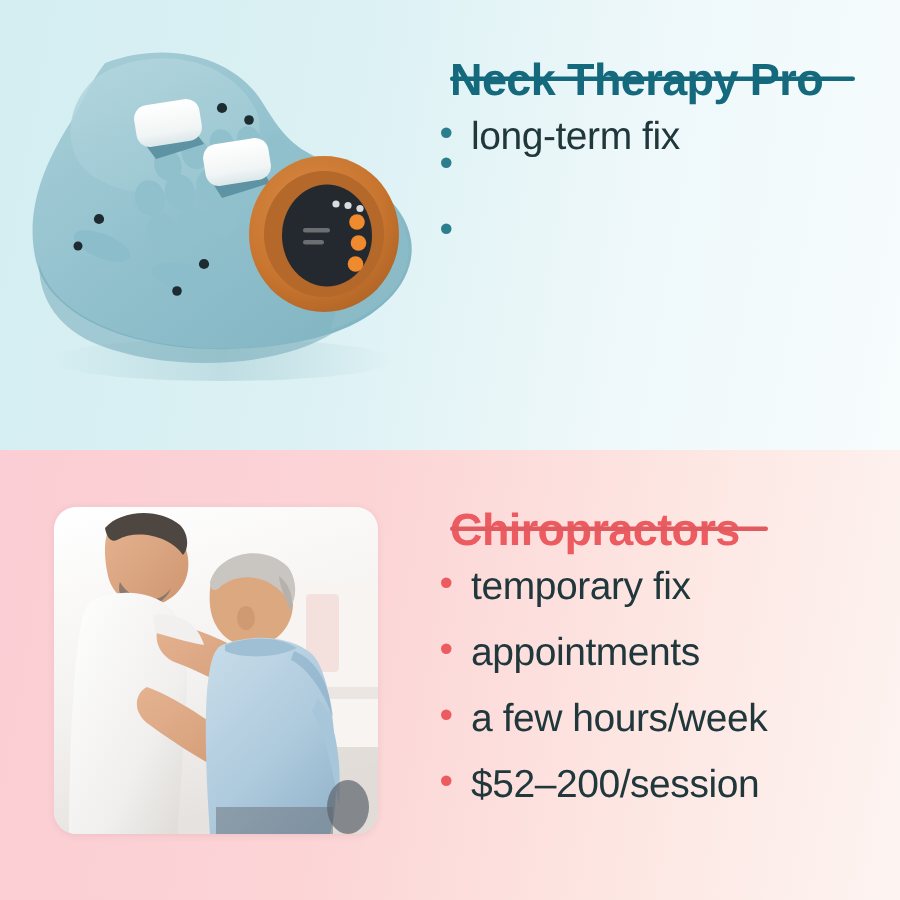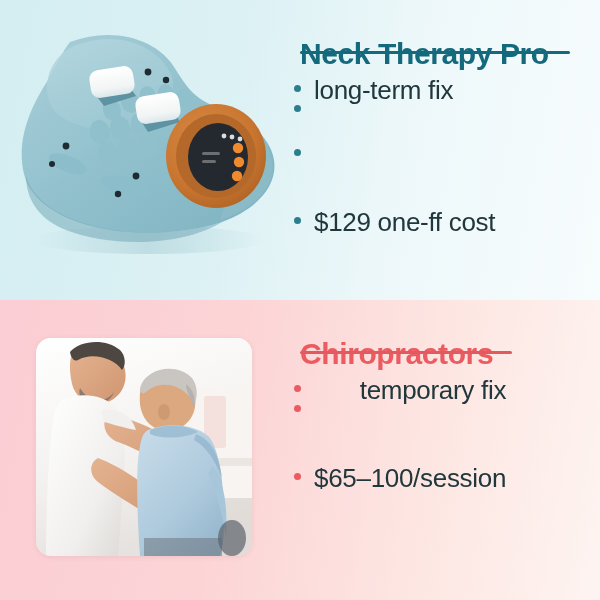--- a/index.html
+++ b/index.html
@@ -119,21 +119,21 @@
   #heading-product { color: #14697c; }
   #rule-product { top: 51px; width: 270px; background: #14697c; }
   #list-product { top: 68px; }
   #list-product li { height: 44px; line-height: 44px; }
   #list-product .bullet-dot { background: #2b7f8d; }
 
   
   #heading-chiro { color: #ec5b60; }
   #rule-chiro { top: 51px; width: 212px; background: #e05a5f; }
   #list-chiro { top: 68px; }
-  #list-chiro li { height: 44px; line-height: 44px; justify-content: space-between; }
+  #list-chiro li { height: 44px; line-height: 44px; }
   #list-chiro .bullet-dot { background: #ec5b60; }
 </style>
 </head>
 <body>
 
 <div id="poster">
 
   <section class="panel" id="panel-product">
 
     <div class="media-col">
@@ -244,24 +244,20 @@
         <li>
           <span class="bullet-dot"></span>
           <span>long-term fix</span>
         </li>
         <li>
           <span class="bullet-dot"></span>
         </li>
         <li>
           <span class="bullet-dot"></span>
         </li>
-        <li>
-          <span class="bullet-dot"></span>
-          <span>$129 one-ff cost</span>
-        </li>
       </ul>
     </div>
   </section>
 
   <section class="panel" id="panel-chiro">
 
     <div class="media-col">
       <div id="chiro-photo">
         <svg viewBox="0 0 216 218" width="216" height="218" aria-hidden="true">
           <defs>
@@ -348,22 +344,27 @@
       <h2 class="block-heading" id="heading-chiro">Chiropractors</h2>
       <div class="heading-rule" id="rule-chiro"></div>
 
       <ul class="bullet-list" id="list-chiro">
         <li>
           <span class="bullet-dot"></span>
           <span>temporary fix</span>
         </li>
         <li>
           <span class="bullet-dot"></span>
-        </li>
-        <li>
-          <span class="bullet-dot"></span>
-          <span>$65–100/session</span>
+          <span>appointments</span>
+        </li>
+        <li>
+          <span class="bullet-dot"></span>
+          <span>a few hours/week</span>
+        </li>
+        <li>
+          <span class="bullet-dot"></span>
+          <span>$52–200/session</span>
         </li>
       </ul>
     </div>
   </section>
 
 </div>
 
 </body></html>

